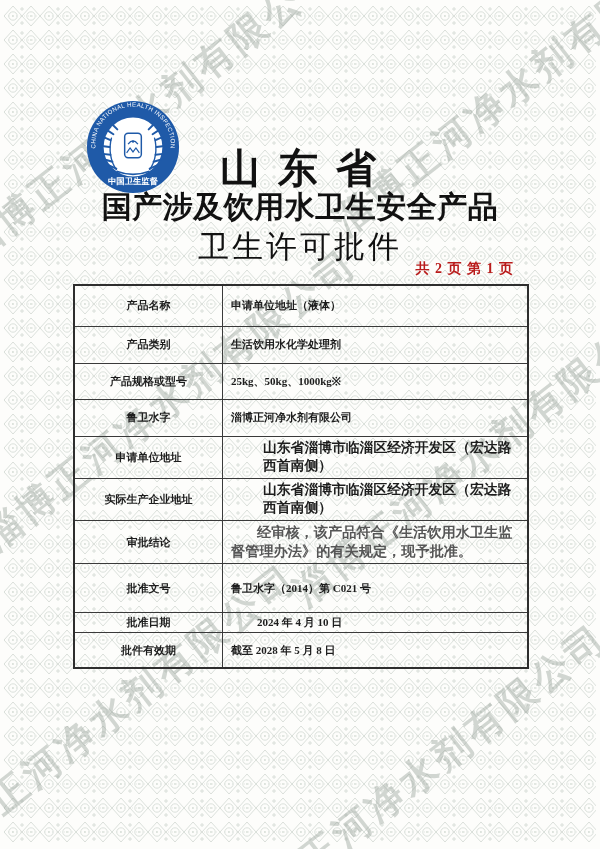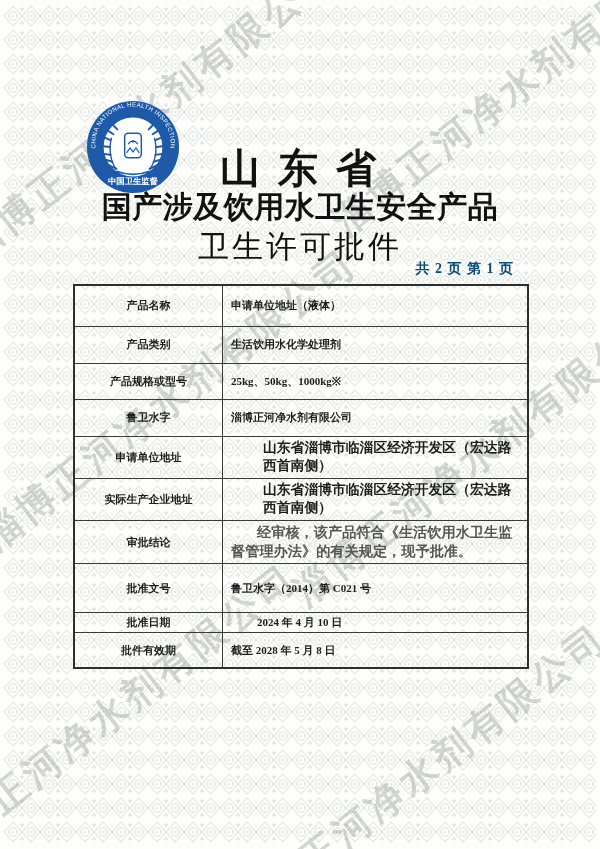--- a/index.html
+++ b/index.html
@@ -18,21 +18,21 @@
   }
   .content{position:absolute;inset:0;z-index:2;}
   .logo{position:absolute;left:84px;top:98px;width:98px;height:98px;}
   .logo svg{width:100%;height:100%;display:block;}
   .title-block{position:absolute;left:0;top:151px;width:100%;text-align:center;color:#111;}
   .t1{font-size:40px;font-weight:bold;letter-spacing:4px;line-height:36px;margin:0;}
   .t2{font-size:30px;font-weight:bold;letter-spacing:.5px;line-height:38px;margin:1px;}
   .t3{font-size:31px;font-weight:normal;letter-spacing:3px;line-height:39px;margin:0;}
   .page-info{
     position:absolute;top:260px;right:86px;
-    font-size:14px;font-weight:bold;letter-spacing:1px;color:#0c4a6e;
+    font-size:14px;font-weight:bold;letter-spacing:1px;color:#b91c1c;
   }
   table.approval{
     position:absolute;left:73px;top:284px;width:456px;
     border-collapse:collapse;table-layout:fixed;
     background:transparent;
   }
   table.approval,table.approval td{border:1px solid #3a3a3a;}
   table.approval{border:2px solid #2e2e2e;}
   td{font-size:11px;font-weight:bold;color:#1d1d1d;vertical-align:middle;}
   td.label{width:139px;text-align:center;padding:2px 4px;}

